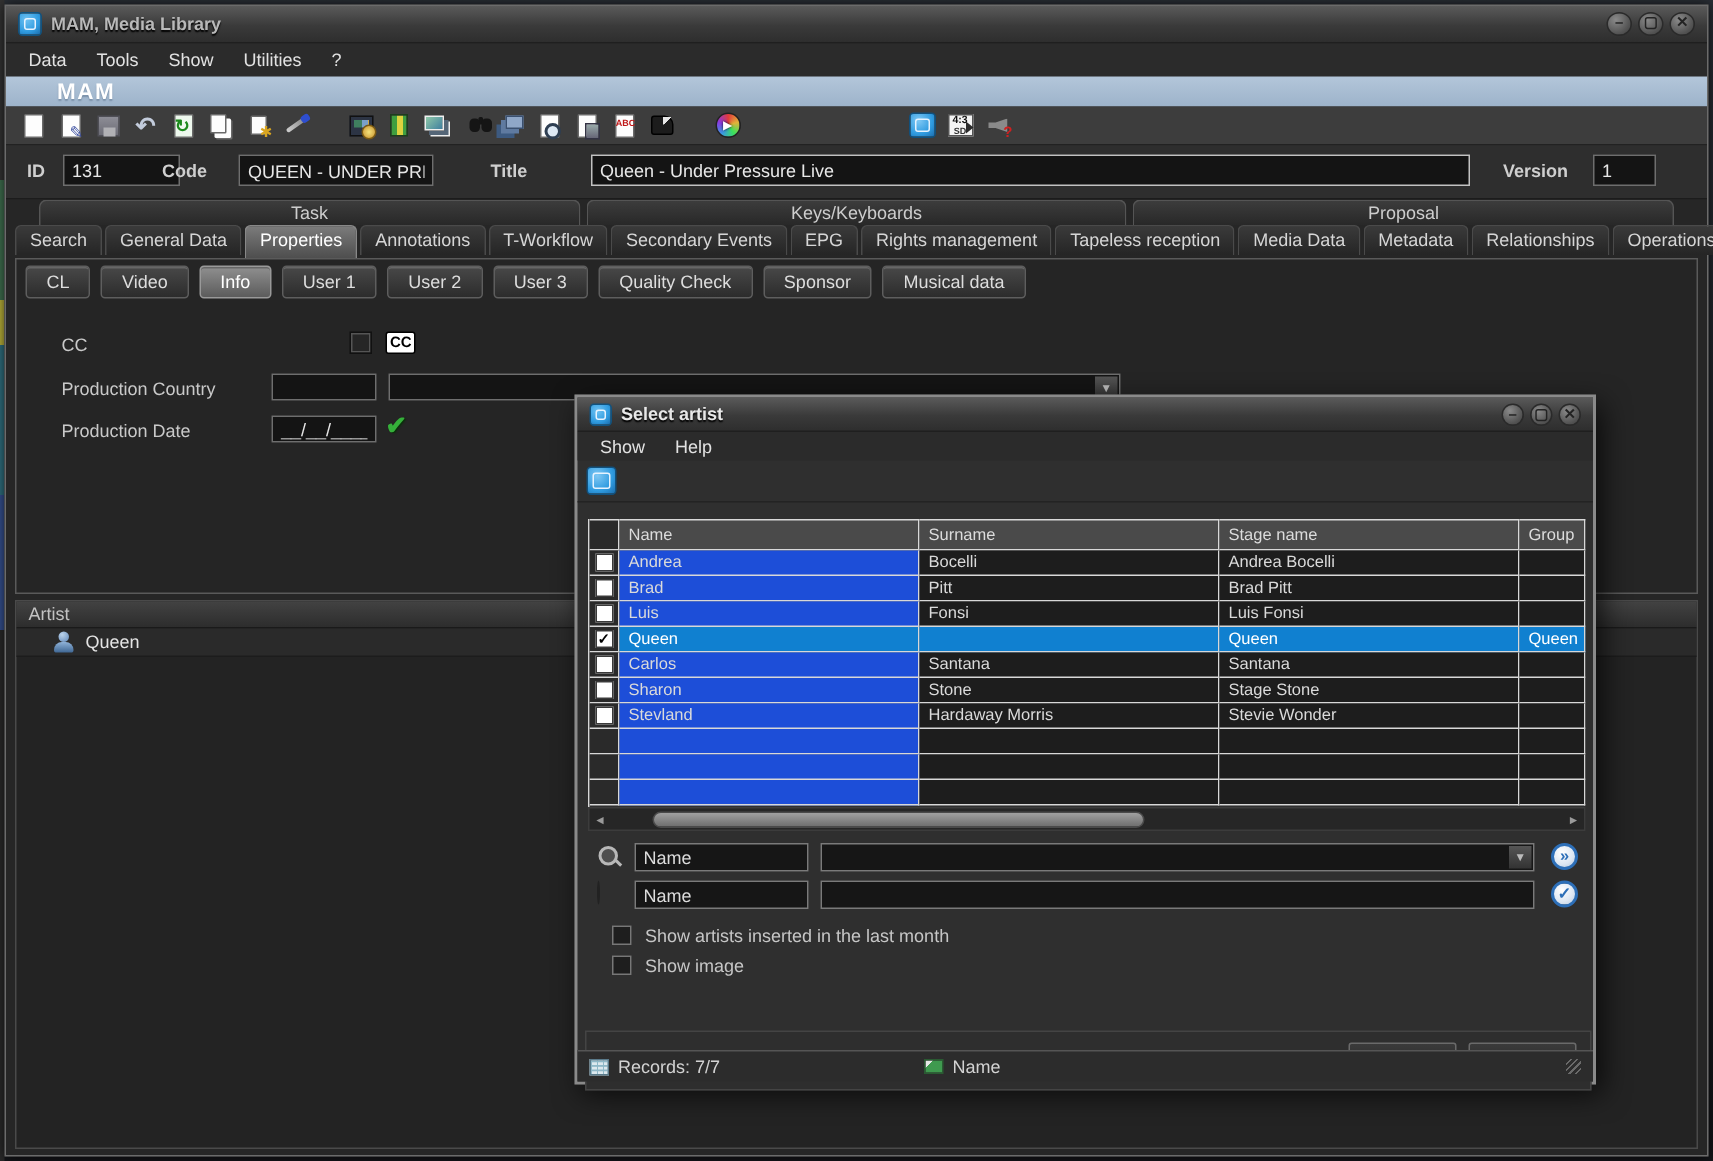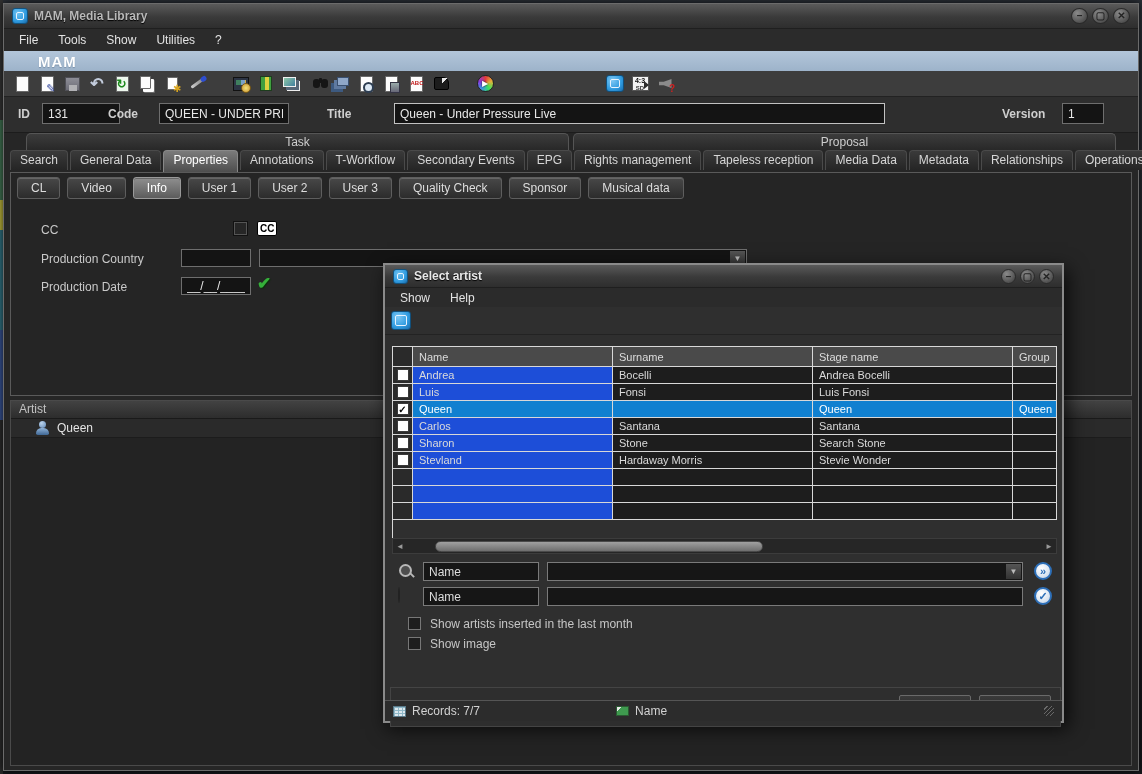--- a/index.html
+++ b/index.html
@@ -175,21 +175,21 @@
       <span class="title-text">MAM, Media Library</span>
       <span class="win-btns">
         <span class="win-btn">–</span>
         <span class="win-btn">▢</span>
         <span class="win-btn">✕</span>
       </span>
     </div>
 
     <div class="menubar">
 
-    <span class="menu-item">File</span>
+    <span class="menu-item">Data</span>
         <span class="menu-item">Tools</span>
         <span class="menu-item">Show</span>
         <span class="menu-item">Utilities</span>
         <span class="menu-item">?</span>
       </div>
 
     <div class="brandband">
       <span class="brand-text">MAM</span>
     </div>
 
@@ -262,28 +262,29 @@
           <span class="q">?</span>
         </span>
     </div>
 
     <div class="recordbar">
       <span class="lbl" style="left:14px">ID</span>
       <input class="fld" style="left: 38px; width: 78px;" value="131">
       <span class="lbl" style="left:104px">Code</span>
       <input class="fld" style="left: 155px; width: 130px;" value="QUEEN - UNDER PRESSURE LI">
       <span class="lbl" style="left:323px">Title</span>
-      <input class="fld hl" style="left: 390px; width: 491px;" value="Queen - Under Pressure Live">
+      <input class="fld hl" style="left: 390px; width: 586px;" value="Queen - Under Pressure Live">
       <span class="lbl" style="left:998px">Version</span>
       <input class="fld" style="left: 1058px; width: 42px;" value="1">
     </div>
 
     <div class="grouptabs">
 
     <span class="gtab">Task</span>
+        <span class="gtab">Keys/Keyboards</span>
         <span class="gtab">Proposal</span>
       </div>
 
     <div class="tabs">
 
     <span class="tab">Search</span>
         <span class="tab">General Data</span>
         <span class="tab active">Properties</span>
         <span class="tab">Annotations</span>
         <span class="tab">T-Workflow</span>
@@ -374,20 +375,29 @@
             </span>
             <span class="c col-name">Andrea</span>
             <span class="c col-sur">Bocelli</span>
             <span class="c col-stage">Andrea Bocelli</span>
             <span class="c col-group"></span>
           </div>
           <div class="t-row">
             <span class="c col-cb">
               <span class="cb"></span>
             </span>
+            <span class="c col-name">Brad</span>
+            <span class="c col-sur">Pitt</span>
+            <span class="c col-stage">Brad Pitt</span>
+            <span class="c col-group"></span>
+          </div>
+          <div class="t-row">
+            <span class="c col-cb">
+              <span class="cb"></span>
+            </span>
             <span class="c col-name">Luis</span>
             <span class="c col-sur">Fonsi</span>
             <span class="c col-stage">Luis Fonsi</span>
             <span class="c col-group"></span>
           </div>
           <div class="t-row selected">
             <span class="c col-cb">
               <span class="cb checked"></span>
             </span>
             <span class="c col-name">Queen</span>
@@ -403,21 +413,21 @@
             <span class="c col-sur">Santana</span>
             <span class="c col-stage">Santana</span>
             <span class="c col-group"></span>
           </div>
           <div class="t-row">
             <span class="c col-cb">
               <span class="cb"></span>
             </span>
             <span class="c col-name">Sharon</span>
             <span class="c col-sur">Stone</span>
-            <span class="c col-stage">Search Stone</span>
+            <span class="c col-stage">Stage Stone</span>
             <span class="c col-group"></span>
           </div>
           <div class="t-row">
             <span class="c col-cb">
               <span class="cb"></span>
             </span>
             <span class="c col-name">Stevland</span>
             <span class="c col-sur">Hardaway Morris</span>
             <span class="c col-stage">Stevie Wonder</span>
             <span class="c col-group"></span>

